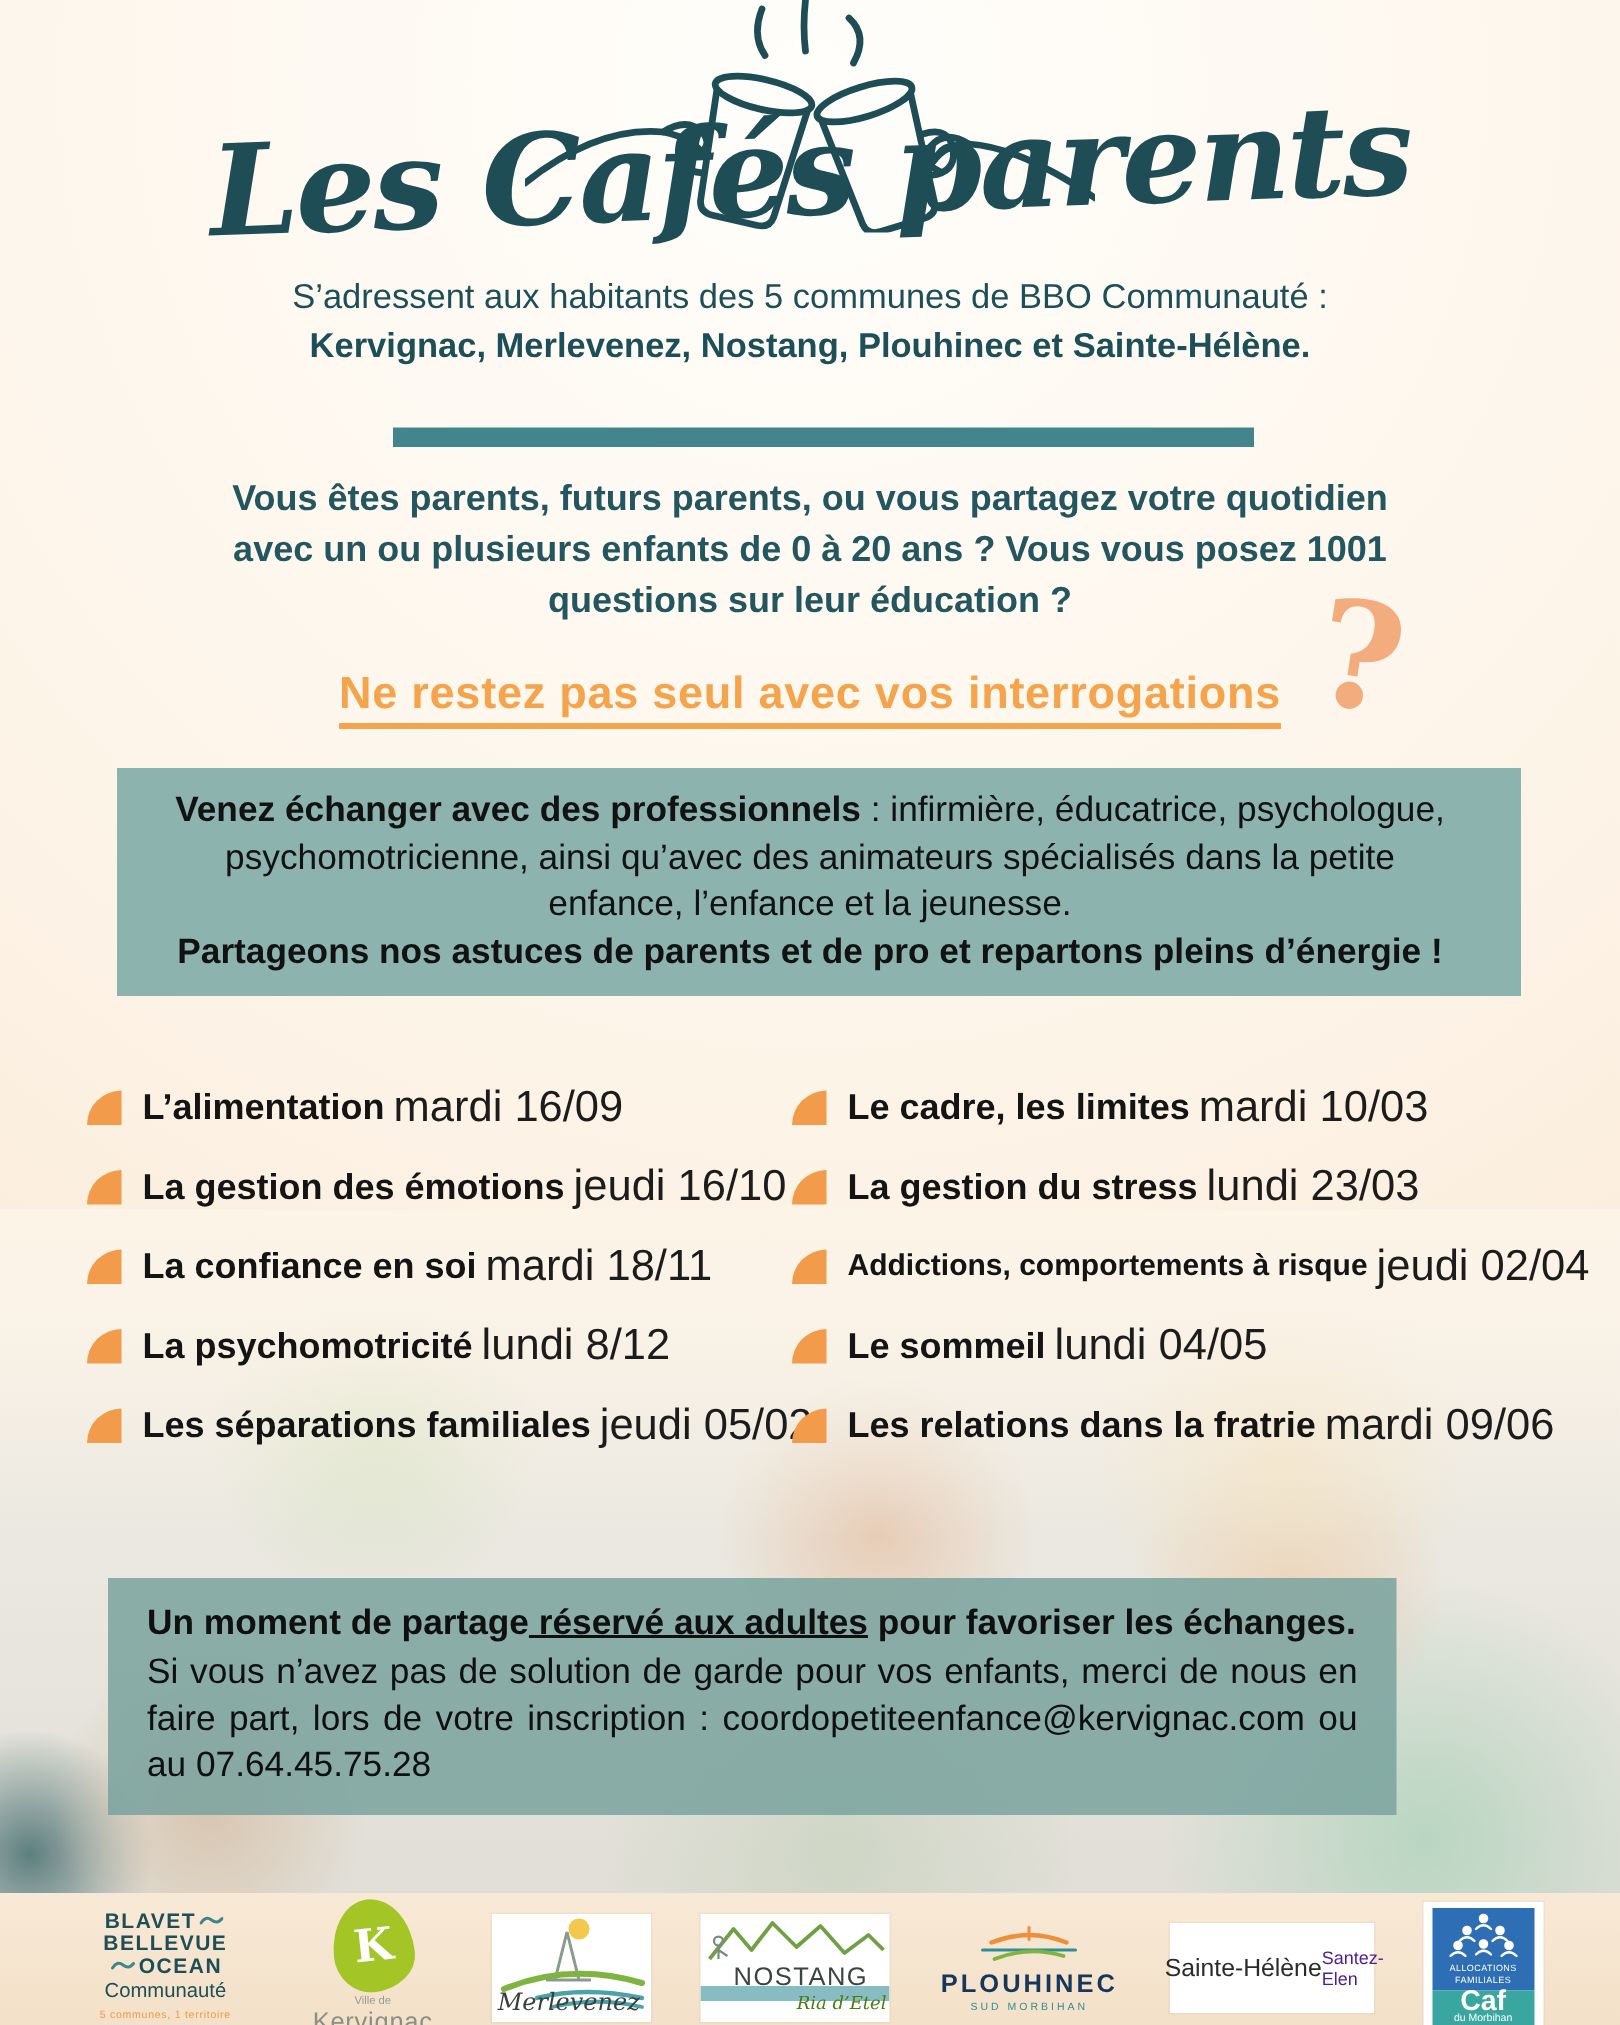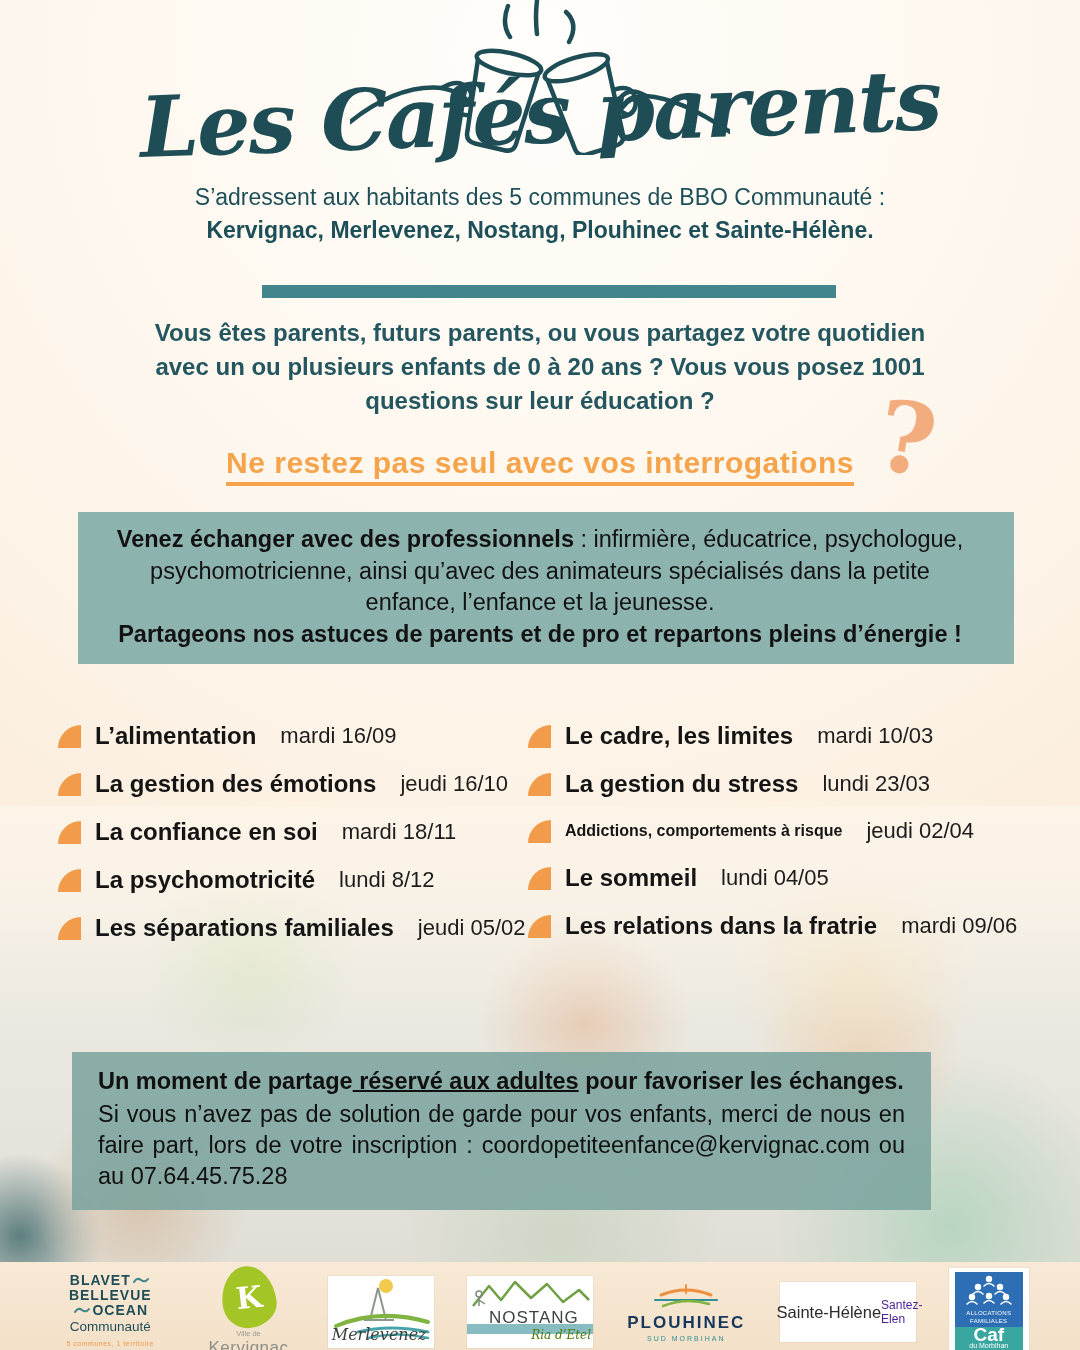--- a/index.html
+++ b/index.html
@@ -63,22 +63,22 @@
   
   .topics{position:absolute;z-index:2;display:flex;flex-direction:column;gap:20px;}
   .topics.left{left:58px;top:722px;}
   .topics.right{left:528px;top:722px;}
   .topic-row{display:flex;align-items:center;}
   .bullet{
     width:23px;height:23px;flex:0 0 23px;background:#f29c4b;
     border-radius:100% 0 0 0;margin-right:14px;
   }
   .topic-label{font-size:24px;font-weight:bold;color:#141414;white-space:nowrap;}
-  .topic-label.small{font-size:16px;}
-  .topic-date{font-size:22px;color:#1c1c1c;margin-left:24px;white-space:nowrap;}
+  .topic-label.small{font-size:20px;}
+  .topic-date{font-size:29px;color:#1c1c1c;margin-left:6px;white-space:nowrap;}
   
   .adults-box{
     position:absolute;left:72px;top:1052px;width:859px;box-sizing:border-box;z-index:3;
     background:rgba(122,163,158,.86);padding:14px 26px 18px 26px;color:#101010;
   }
   .adults-box .lead{margin:0;font-size:23.5px;font-weight:bold;line-height:31px;}
   .adults-box .lead .u{text-decoration:underline;text-decoration-thickness:2px;}
   .adults-box .body{margin:2px 0 0 0;font-size:23.5px;line-height:31px;text-align:justify;}
   .caf-note{
     position:absolute;right:40px;top:1219px;z-index:3;margin:0;

